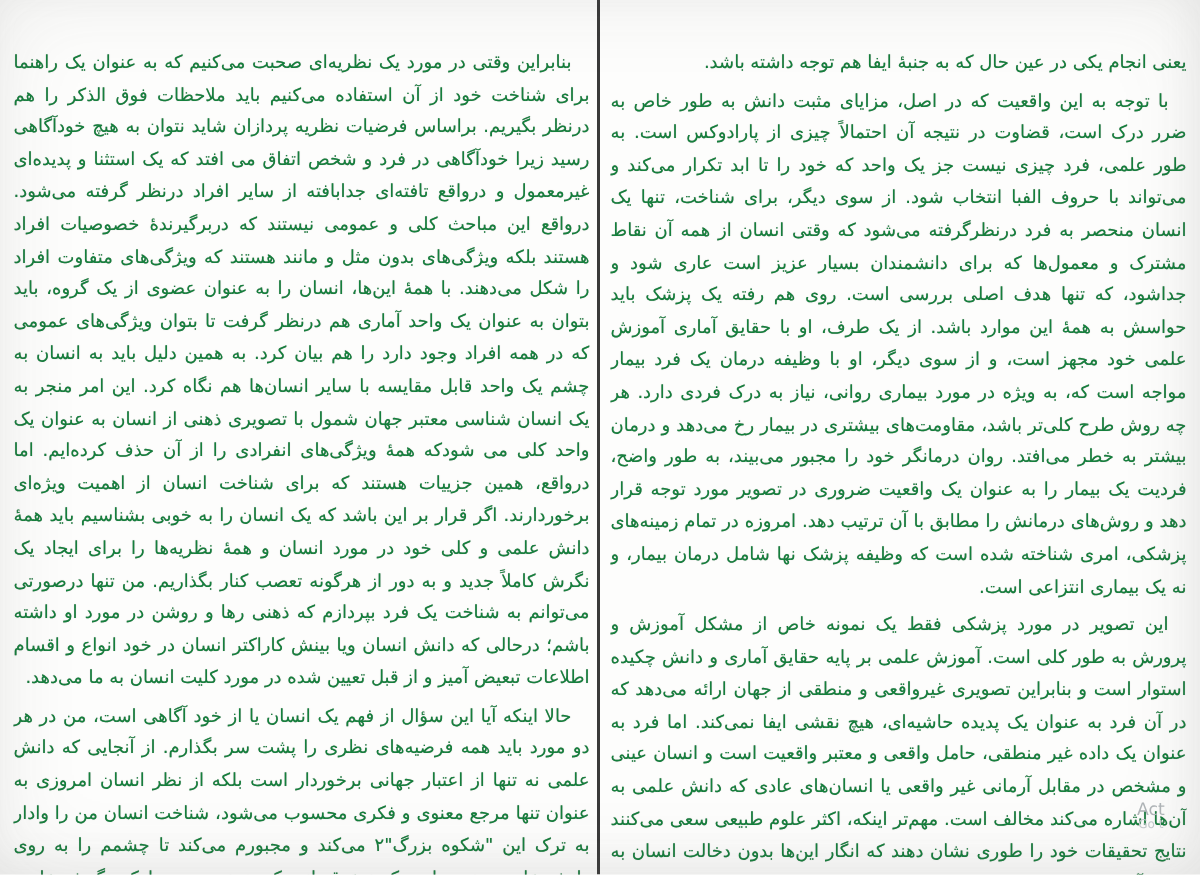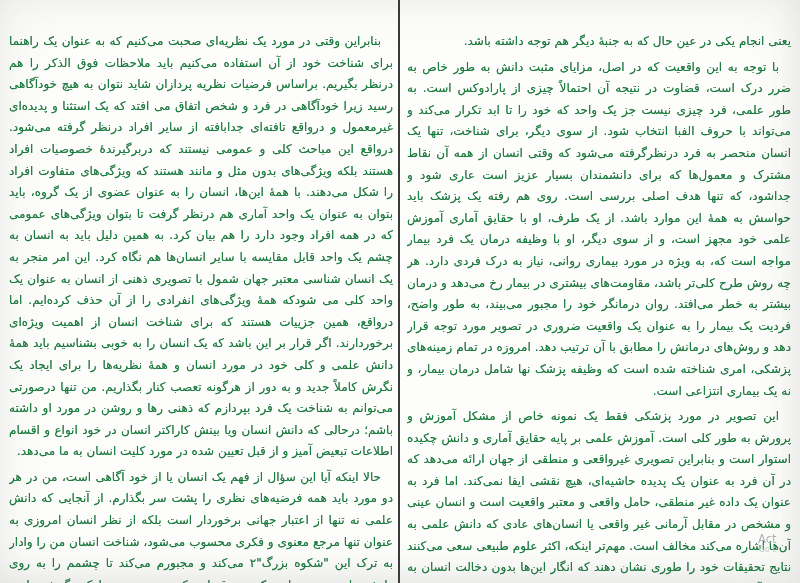--- a/index.html
+++ b/index.html
@@ -78,21 +78,21 @@
     color: #c3c8cb;
     text-align: center;
   }
 </style>
 </head>
 <body>
 
 <div class="vignette"></div>
 
 <div class="column column-right">
-    <p>یعنی انجام یکی در عین حال که به جنبهٔ دیگر هم توجه داشته باشد.</p>
+    <p>یعنی انجام یکی در عین حال که به جنبهٔ ایفا هم توجه داشته باشد.</p>
     <p>با توجه به این واقعیت که در اصل، مزایای مثبت دانش به طور خاص به ضرر درک است، قضاوت در نتیجه آن احتمالاً چیزی از پارادوکس است. به طور علمی، فرد چیزی نیست جز یک واحد که خود را تا ابد تکرار می‌کند و می‌تواند با حروف الفبا انتخاب شود. از سوی دیگر، برای شناخت، تنها یک انسان منحصر به فرد درنظرگرفته می‌شود که وقتی انسان از همه آن نقاط مشترک و معمول‌ها که برای دانشمندان بسیار عزیز است عاری شود و جداشود، که تنها هدف اصلی بررسی است. روی هم رفته یک پزشک باید حواسش به همهٔ این موارد باشد. از یک طرف، او با حقایق آماری آموزش علمی خود مجهز است، و از سوی دیگر، او با وظیفه درمان یک فرد بیمار مواجه است که، به ویژه در مورد بیماری روانی، نیاز به درک فردی دارد. هر چه روش طرح کلی‌تر باشد، مقاومت‌های بیشتری در بیمار رخ می‌دهد و درمان بیشتر به خطر می‌افتد. روان درمانگر خود را مجبور می‌بیند، به طور واضح، فردیت یک بیمار را به عنوان یک واقعیت ضروری در تصویر مورد توجه قرار دهد و روش‌های درمانش را مطابق با آن ترتیب دهد. امروزه در تمام زمینه‌های پزشکی، امری شناخته شده است که وظیفه پزشک نها شامل درمان بیمار، و نه یک بیماری انتزاعی است.</p>
     <p>این تصویر در مورد پزشکی فقط یک نمونه خاص از مشکل آموزش و پرورش به طور کلی است. آموزش علمی بر پایه حقایق آماری و دانش چکیده استوار است و بنابراین تصویری غیرواقعی و منطقی از جهان ارائه می‌دهد که در آن فرد به عنوان یک پدیده حاشیه‌ای، هیچ نقشی ایفا نمی‌کند. اما فرد به عنوان یک داده غیر منطقی، حامل واقعی و معتبر واقعیت است و انسان عینی و مشخص در مقابل آرمانی غیر واقعی یا انسان‌های عادی که دانش علمی به آن‌ها اشاره می‌کند مخالف است. مهم‌تر اینکه، اکثر علوم طبیعی سعی می‌کنند نتایج تحقیقات خود را طوری نشان دهند که انگار این‌ها بدون دخالت انسان به وجود آمده باشد، به نحوی که همکاری ذهن - یک عامل اجتناب‌ناپذیر - نامرئی باقی می‌ماند (یک استثنا، فیزیک مدرن است، که تشخیص می‌دهد که مشاهده شونده مستقل از مشاهده کننده نیست). بنابراین، در این زمینه، علم، تصویری از دنیایی را منتقل می‌کند که به نظر می‌رسد روح و روان یک انسان واقعی از آن حذف شده که کاملاً درتضاد با "علوم انسانی" است.</p>
   </div>
 
 <div class="divider"></div>
 
 <div class="column column-left">
     <p>بنابراین وقتی در مورد یک نظریه‌ای صحبت می‌کنیم که به عنوان یک راهنما برای شناخت خود از آن استفاده می‌کنیم باید ملاحظات فوق الذکر را هم درنظر بگیریم. براساس فرضیات نظریه پردازان شاید نتوان به هیچ خودآگاهی رسید زیرا خودآگاهی در فرد و شخص اتفاق می افتد که یک استثنا و پدیده‌ای غیرمعمول و درواقع تافته‌ای جدابافته از سایر افراد درنظر گرفته می‌شود. درواقع این مباحث کلی و عمومی نیستند که دربرگیرندهٔ خصوصیات افراد هستند بلکه ویژگی‌های بدون مثل و مانند هستند که ویژگی‌های متفاوت افراد را شکل می‌دهند. با همهٔ این‌ها، انسان را به عنوان عضوی از یک گروه، باید بتوان به عنوان یک واحد آماری هم درنظر گرفت تا بتوان ویژگی‌های عمومی که در همه افراد وجود دارد را هم بیان کرد. به همین دلیل باید به انسان به چشم یک واحد قابل مقایسه با سایر انسان‌ها هم نگاه کرد. این امر منجر به یک انسان شناسی معتبر جهان شمول با تصویری ذهنی از انسان به عنوان یک واحد کلی می شودکه همهٔ ویژگی‌های انفرادی را از آن حذف کرده‌ایم. اما درواقع، همین جزییات هستند که برای شناخت انسان از اهمیت ویژه‌ای برخوردارند. اگر قرار بر این باشد که یک انسان را به خوبی بشناسیم باید همهٔ دانش علمی و کلی خود در مورد انسان و همهٔ نظریه‌ها را برای ایجاد یک نگرش کاملاً جدید و به دور از هرگونه تعصب کنار بگذاریم. من تنها درصورتی می‌توانم به شناخت یک فرد بپردازم که ذهنی رها و روشن در مورد او داشته باشم؛ درحالی که دانش انسان ویا بینش کاراکتر انسان در خود انواع و اقسام اطلاعات تبعیض آمیز و از قبل تعیین شده در مورد کلیت انسان به ما می‌دهد.</p>
     <p>حالا اینکه آیا این سؤال از فهم یک انسان یا از خود آگاهی است، من در هر دو مورد باید همه فرضیه‌های نظری را پشت سر بگذارم. از آنجایی که دانش علمی نه تنها از اعتبار جهانی برخوردار است بلکه از نظر انسان امروزی به عنوان تنها مرجع معنوی و فکری محسوب می‌شود، شناخت انسان من را وادار به ترک این "شکوه بزرگ"۲ می‌کند و مجبورم می‌کند تا چشمم را به روی دانش علمی ببندم. این یک نوع قربانی کردن نیست، چرا که نگرش علمی نمی‌تواند خود را به این آسانی از احساس مسئولیت رها کند. اگر روانشناس به طور اتفاقی یک پزشک هم باشد که بخواهد هم بیمارش را از نظر علمی درمان کند و هم در آن واحد او را به عنوان یک انسان بشناسد در کارش به دلیل وجود دو نگرش به دانش منحصربه فرد که باهم تضاد دیدگاه دارند، با اختلاف وظایف مواجه می‌شود که از یک طرف شناخت انسان و در طرف دیگر درمان عمومی همان انسان است. این کشمکش از طریق حذف هریک از دومورد حل نمی‌شود بلکه با اتخاذ تفکر دوگانه قابل حل است:</p>
   </div>

